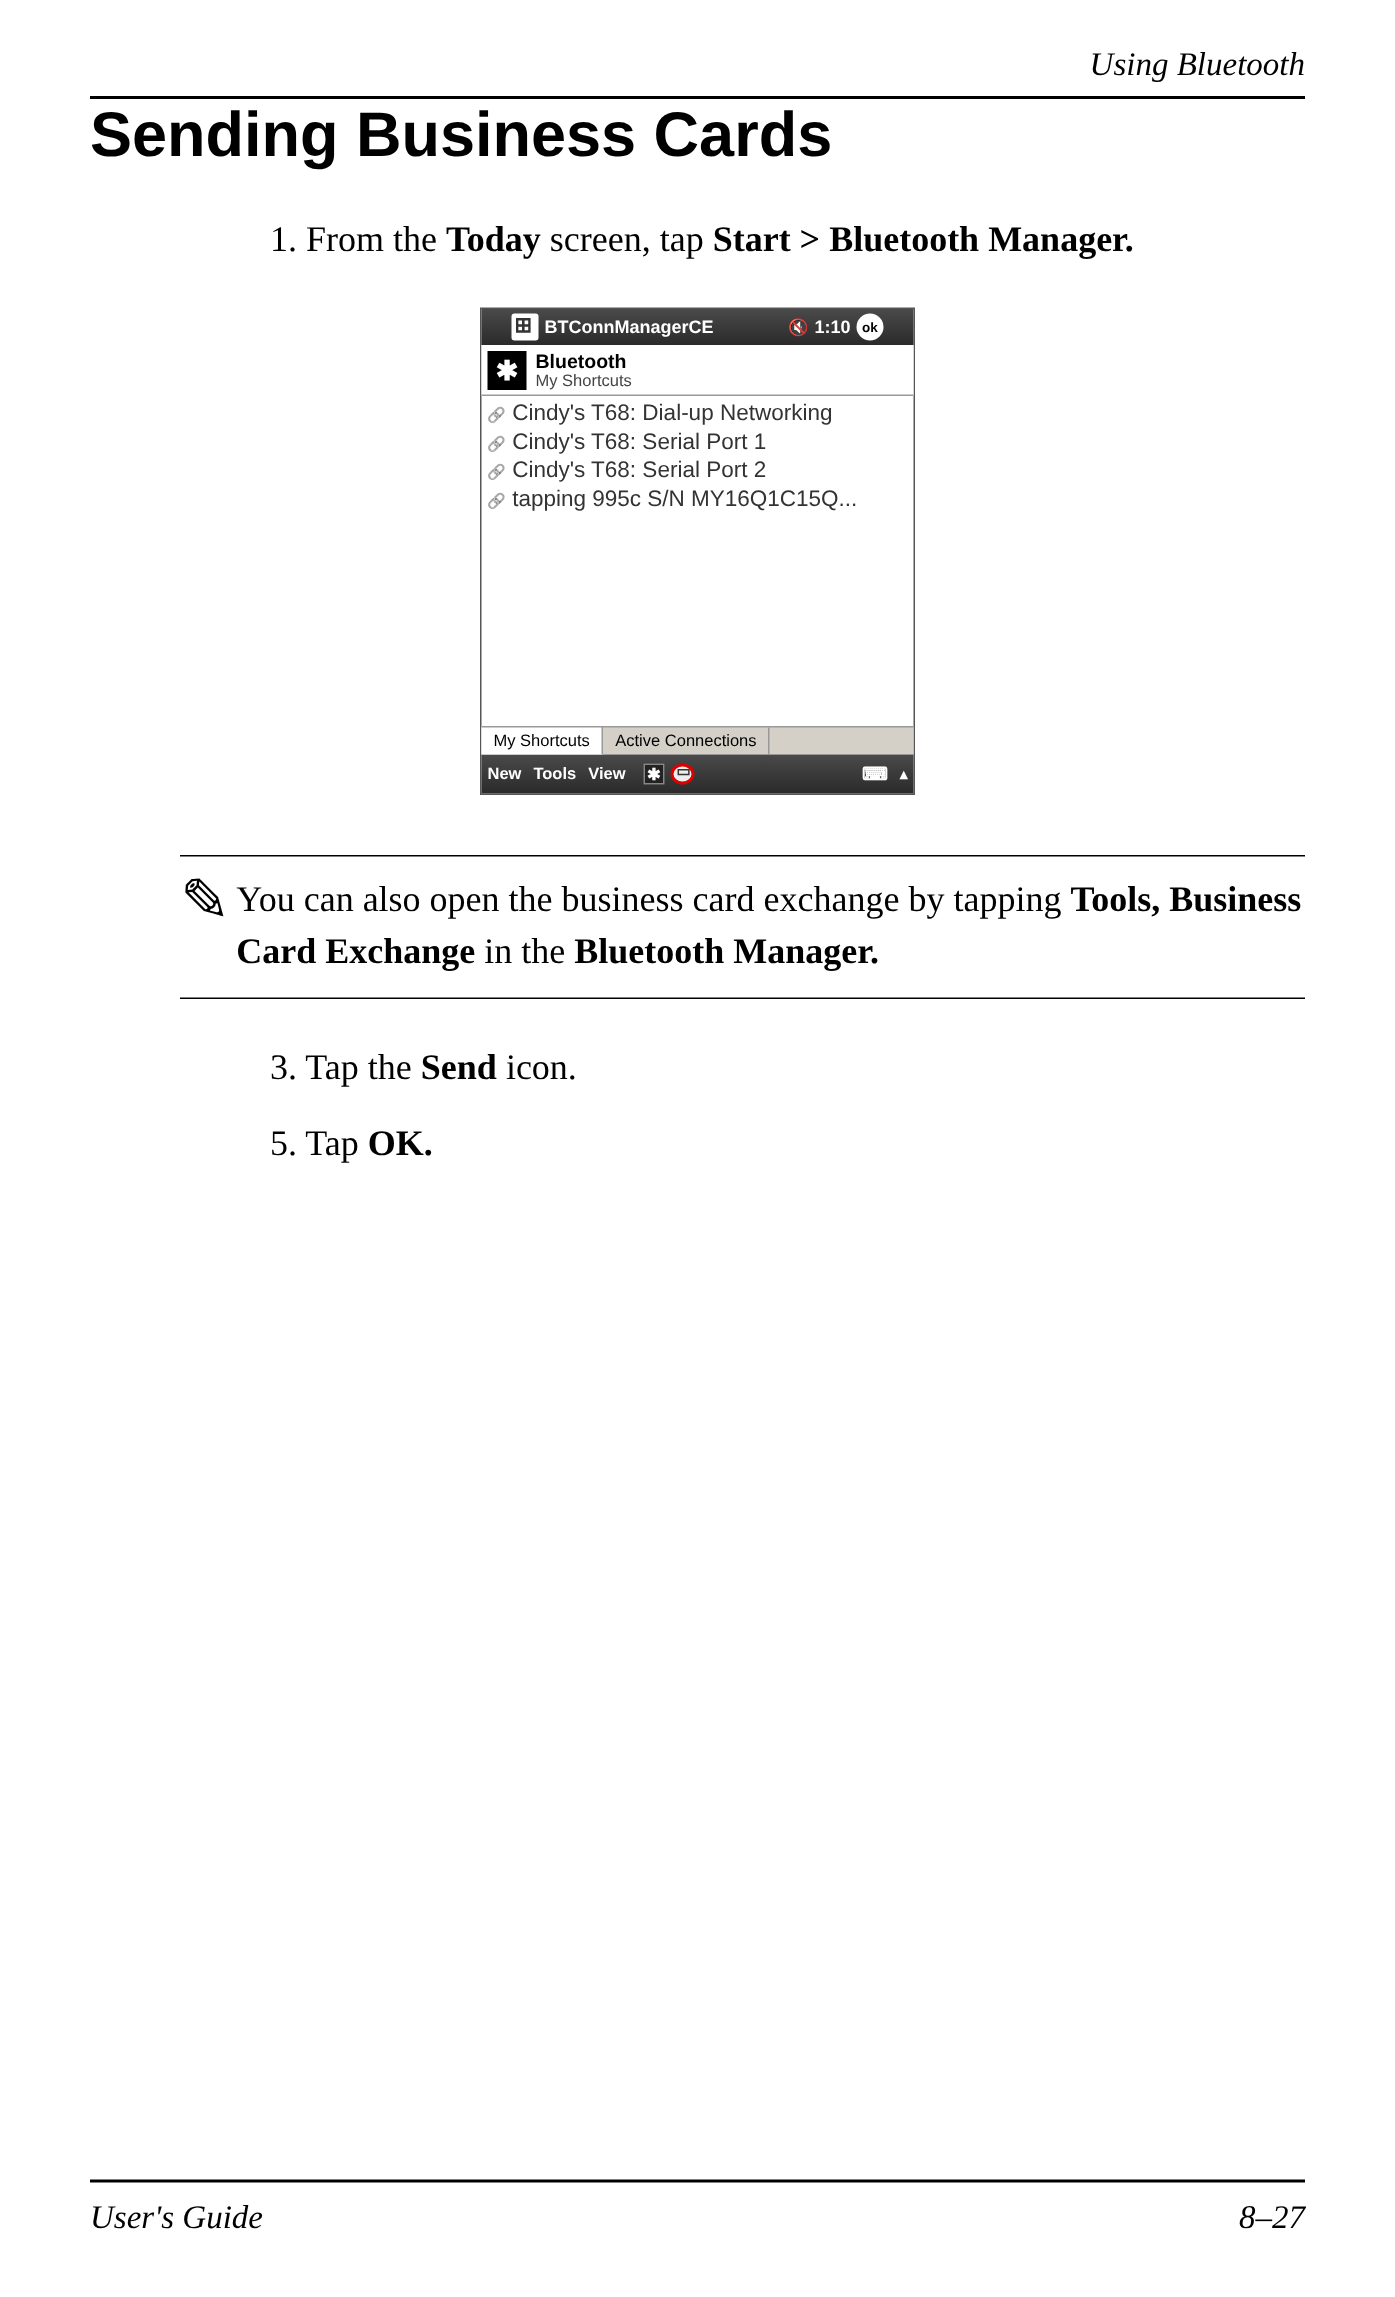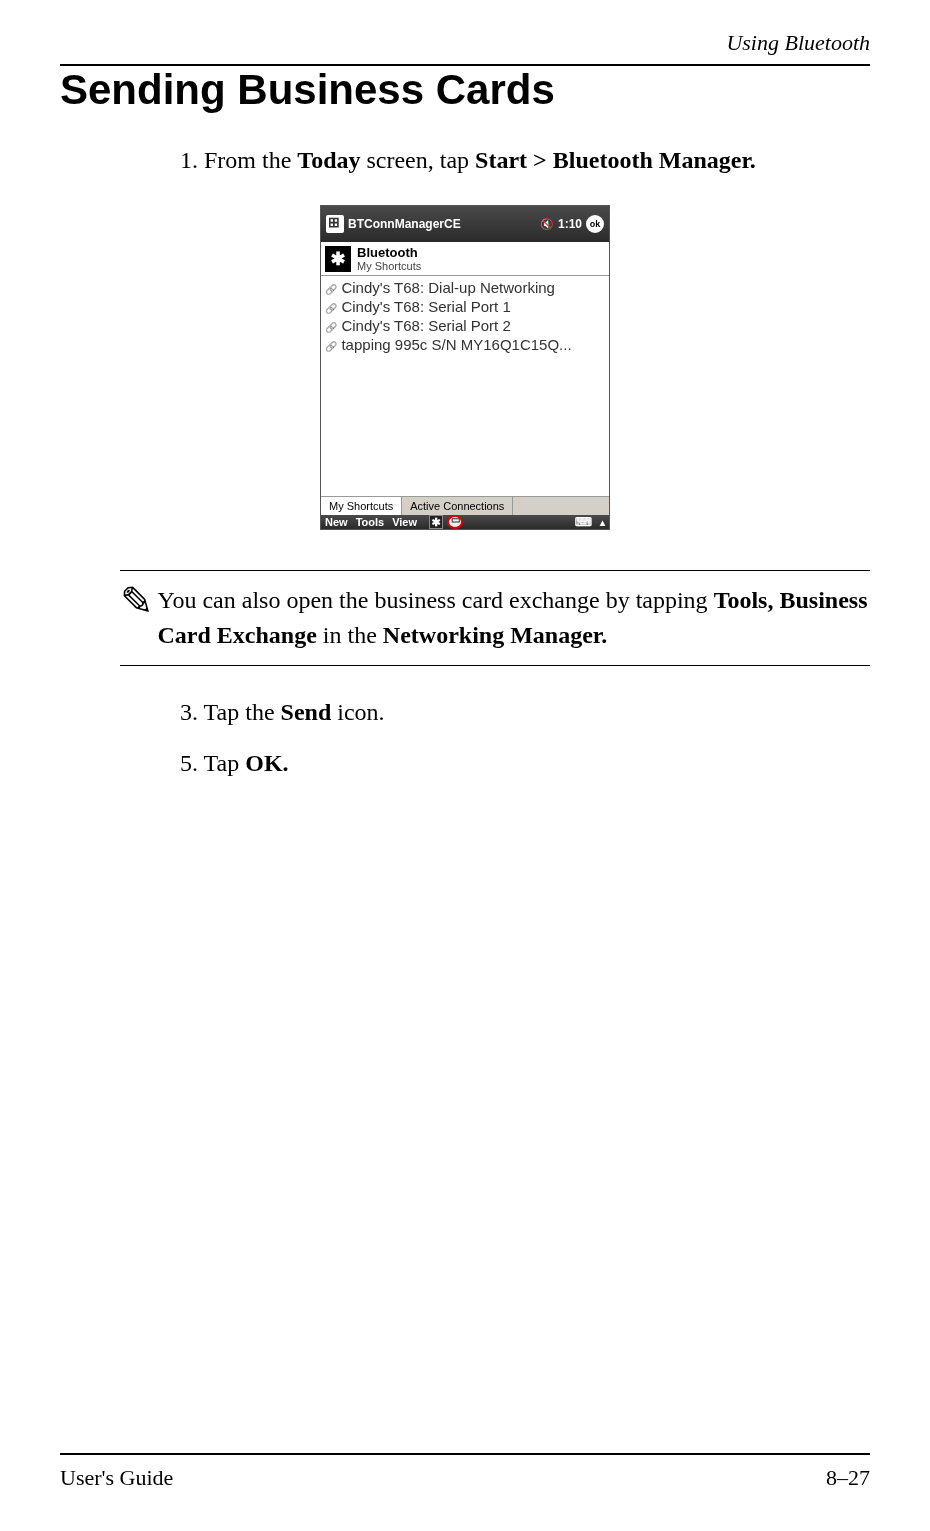--- a/index.html
+++ b/index.html
@@ -44,22 +44,22 @@
     border: 1px solid #555;
     font-family: Tahoma, Verdana, sans-serif;
     font-size: 12px;
     background: #fff;
   }
   .title-bar {
     background: linear-gradient(#4a4a4a, #2a2a2a);
     color: #fff;
     display: flex;
     align-items: center;
-    height: 36px;
-    padding: 0 5px;
+    height: 24px;
+    padding: 0 20px;
     gap: 4px;
     font-weight: bold;
   }
   .win-logo {
     width: 18px; height: 18px;
     background: #fff;
     border-radius: 2px;
     position: relative;
   }
   .win-logo::before {
@@ -110,21 +110,21 @@
   }
   .tab {
     padding: 3px 8px;
     border-right: 1px solid #999;
   }
   .tab.inactive { background: #fff; border-top: 1px solid #999; margin-top: -1px; }
   .bottom-bar {
     background: linear-gradient(#4a4a4a, #2a2a2a);
     color: #fff;
     display: flex; align-items: center;
-    height: 14px;
+    height: 26px;
     padding: 0 4px;
     gap: 8px;
     font-weight: bold;
     font-size: 11px;
   }
   .bb-icons { display: flex; gap: 4px; align-items: center; margin-left: 4px; }
   .bb-bt {
     width: 14px; height: 14px; background: #222; color: #fff;
     display: flex; align-items: center; justify-content: center;
     font-size: 11px; border: 1px solid #888;
@@ -162,20 +162,21 @@
   }
   .footer-section {
     position: absolute;
     bottom: 40px;
     left: 60px;
     right: 60px;
     border-top: 2px solid #000;
     padding-top: 10px;
     display: flex;
     justify-content: space-between;
+    font-style: italic;
     font-size: 22px;
   }
 </style>
 </head>
 <body>
 
 <div class="header-section">
   <span>Using Bluetooth</span>
 </div>
 
@@ -237,21 +238,21 @@
       <span class="bb-spacer"></span>
       <span class="bb-kb"></span>
       <span class="bb-up"></span>
     </div>
   </div>
 </div>
 
 <div class="note-block">
   <span class="note-icon">✎</span>
   <span>
-    <span>You can also open the business card exchange by tapping </span><span class="bold">Tools, Business Card Exchange</span><span> in the </span><span class="bold">Networking Manager.</span>
+    <span>You can also open the business card exchange by tapping </span><span class="bold">Tools, Business Card Exchange</span><span> in the </span><span class="bold">Bluetooth Manager.</span>
   </span>
 </div>
 
 <div class="steps">
   <div class="step-item">
     <span class="step-num">3.</span>
     <span>Tap the </span><span class="bold">Send</span><span> icon.</span>
   </div>
   <div class="step-item">
     <span class="step-num">5.</span>

